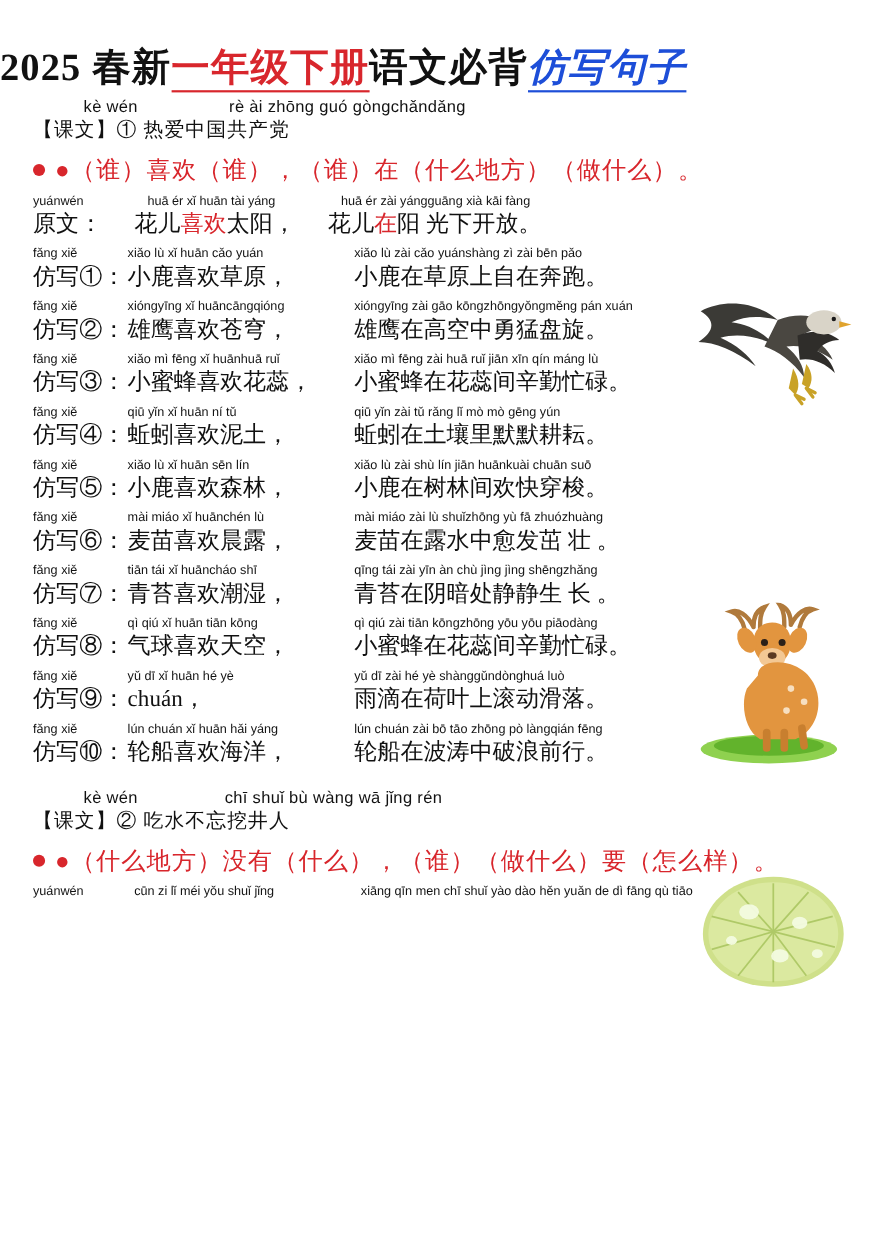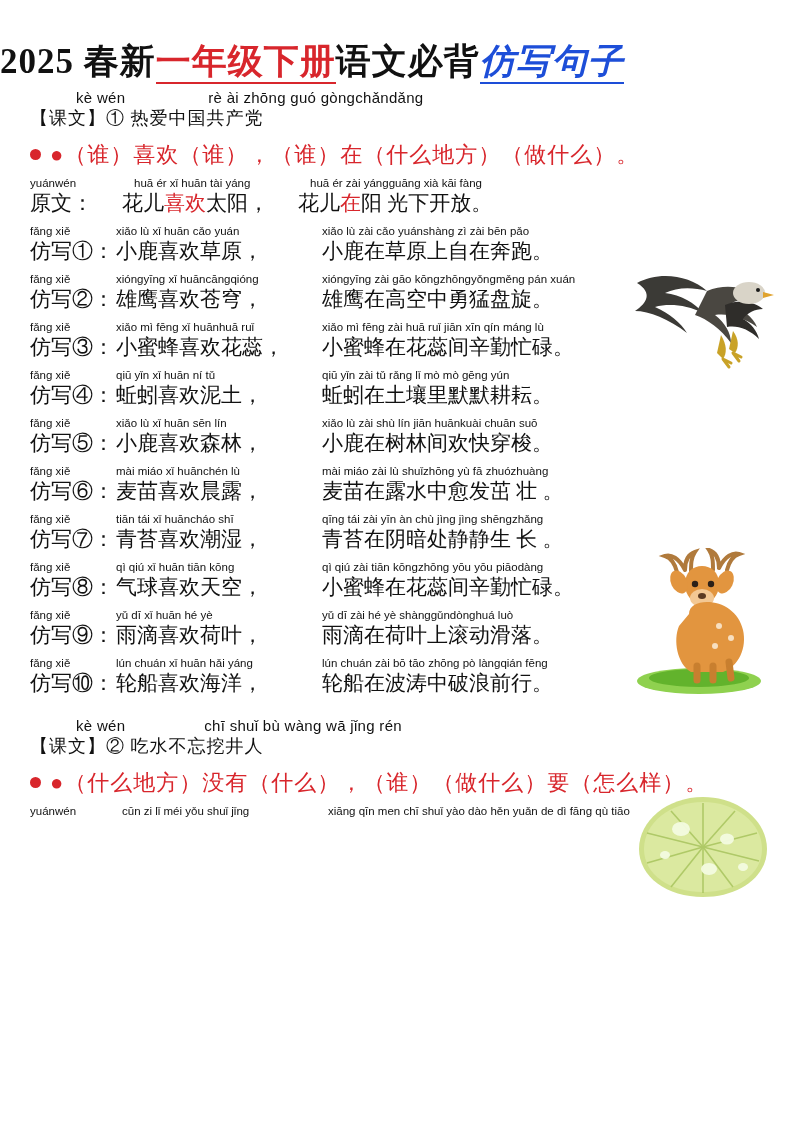--- a/index.html
+++ b/index.html
@@ -305,21 +305,21 @@
       <div class="hz-row">
         <span class="lbl-hz">仿写⑧：</span><span class="seg-a-hz">气球喜欢天空，</span><span class="seg-b-hz">小蜜蜂在花蕊间辛勤忙碌。</span>
       </div>
     </div>
 
     <div class="row">
       <div class="py-row">
         <span class="lbl-py">fǎng xiě</span><span class="seg-a-py">yǔ  dī  xǐ huān hé  yè</span><span class="seg-b-py">yǔ  dī  zài  hé   yè shànggǔndònghuá luò</span>
       </div>
       <div class="hz-row">
-        <span class="lbl-hz">仿写⑨：</span><span class="seg-a-hz">雨滴喜欢荷叶，</span><span class="seg-b-hz">雨滴在荷叶上滚动滑落。</span>
+        <span class="lbl-hz">仿写⑨：</span><span class="seg-a-hz">chuán，</span><span class="seg-b-hz">雨滴在荷叶上滚动滑落。</span>
       </div>
     </div>
 
     <div class="row">
       <div class="py-row">
         <span class="lbl-py">fǎng xiě</span><span class="seg-a-py">lún chuán xǐ  huān hǎi yáng</span><span class="seg-b-py">lún chuán zài  bō  tāo zhōng pò làngqián fēng</span>
       </div>
       <div class="hz-row">
         <span class="lbl-hz">仿写⑩：</span><span class="seg-a-hz">轮船喜欢海洋，</span><span class="seg-b-hz">轮船在波涛中破浪前行。</span>
       </div>

